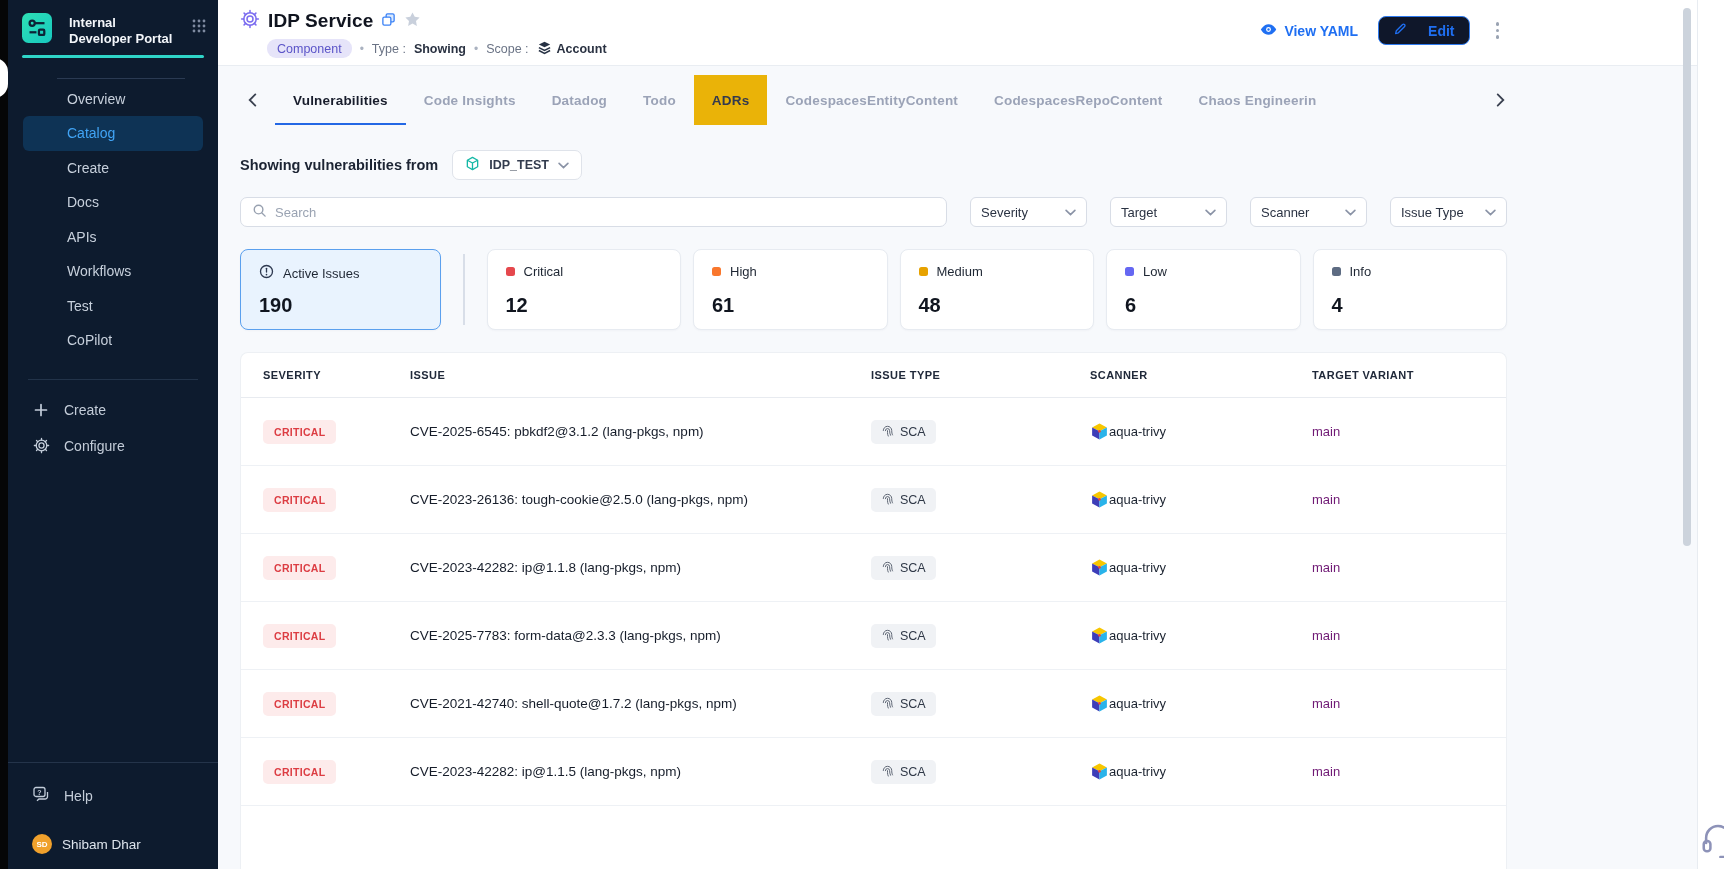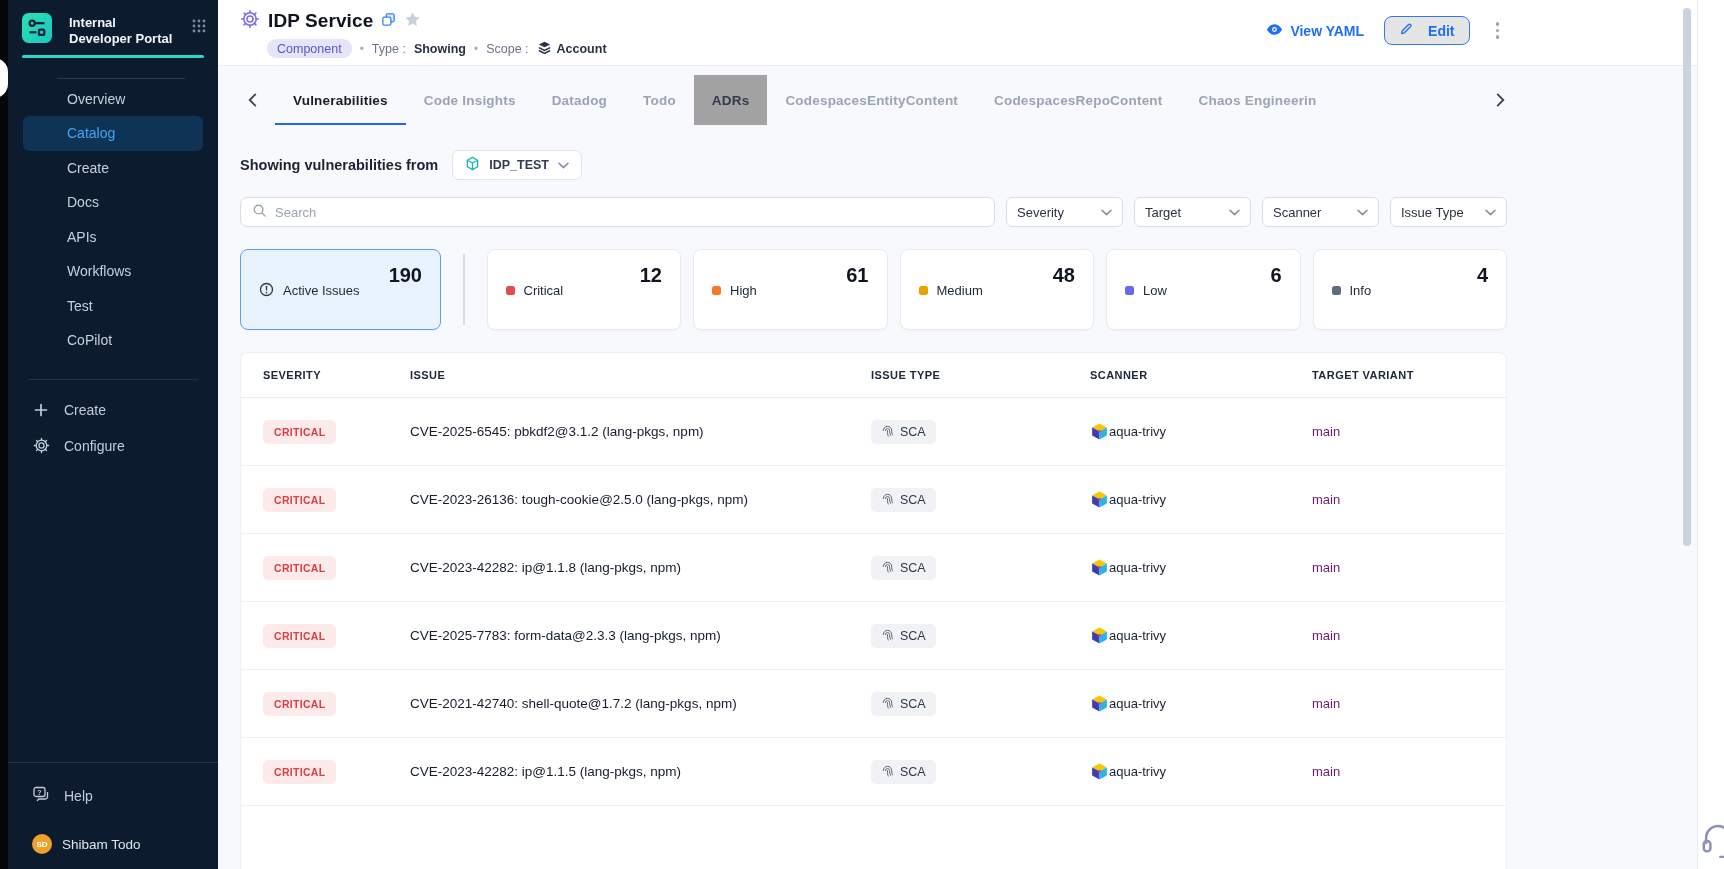--- a/index.html
+++ b/index.html
@@ -34,51 +34,51 @@
   .header-inner { position:relative; margin-left:22px; width:1267px; height:100%; }
   .title-row { display:flex; align-items:center; gap:8px; padding-top:9px; }
   .page-title { font-size:19px; font-weight:700; color:#10141f; letter-spacing:.1px; }
   .meta-row { display:flex; align-items:center; gap:8px; margin-left:27px; margin-top:6px; font-size:12.5px; color:#6a7385; }
   .kind-badge { background:#e6e4f9; color:#5b54c8; font-weight:500; padding:2.5px 10px; border-radius:9px; font-size:12.5px; cursor:pointer; }
   .meta-dot { color:#aab2c0; font-size:12px; }
   .meta-strong { color:#2a3242; font-weight:700; }
   .scope-val { display:flex; align-items:center; gap:5px; }
   .header-actions { position:absolute; right:2px; top:16px; display:flex; align-items:center; gap:20px; }
   .view-yaml { display:flex; align-items:center; gap:7px; color:#1f6ff2; font-size:14px; font-weight:700; cursor:pointer;justify-content:space-between; }
-  .edit-btn { display:flex; align-items:center; gap:15px; border:1.5px solid #2f7bf0; color:#1f6ff2; background:#e5e5e5; border-radius:8px; height:29px; padding:0 14px; font-size:14px; font-weight:700; cursor:pointer; font-family:inherit; }
+  .edit-btn { display:flex; align-items:center; gap:21px; border:1.5px solid #2f7bf0; color:#1f6ff2; background:#0f172a; border-radius:8px; height:29px; padding:0 14px; font-size:14px; font-weight:700; cursor:pointer; font-family:inherit; }
   .kebab { display:flex; flex-direction:column; gap:3px; padding:4px 6px; cursor:pointer; }
   .kebab i { width:3.5px; height:3.5px; background:#9aa3b2; border-radius:50%; }
 
   .content { position:absolute; left:22px; top:66px; width:1267px; }
 
   
   .tabs-bar { display:flex; align-items:stretch; height:50px; margin-top:9px; position:relative; }
   .tab-chev { align-self:center; display:flex; align-items:center; padding:0 8px; cursor:pointer; }
   .tab-chev.right { position:absolute; right:-6px; top:0; bottom:0; }
   .tabs-list { display:flex; margin-left:10px; overflow:hidden; margin-right:26px; }
   .tab { position:relative; display:flex; align-items:center; padding:0 18px; font-size:13.5px; font-weight:700; color:#9ba3b7; white-space:nowrap; cursor:pointer; letter-spacing:.2px; }
   .tab.active { color:#181d2c; }
   .tab.active::after { content:""; position:absolute; left:0; right:0; bottom:0; height:2.5px; background:#2468e5; }
-  .tab.hover { background:#a3a3a3; color:#343a4e; }
+  .tab.hover { background:#eab308; color:#343a4e; }
 
   
   .showing-row { display:flex; align-items:center; gap:14px; margin-top:25px; height:30px; }
   .showing-label { font-size:14.5px; font-weight:700; color:#1c2433; }
   .source-select { display:flex; align-items:center; gap:9px; background:#fff; border:1px solid #dfe3ea; border-radius:7px; height:30px; padding:0 12px; font-size:12.5px; font-weight:700; color:#333c4e; cursor:pointer; }
 
   
-  .filter-row { display:flex; gap:11px; margin-top:17px; height:30px; }
+  .filter-row { display:flex; gap:23px; margin-top:17px; height:30px; }
   .search-box { flex:1; display:flex; align-items:center; gap:8px; background:#fff; border:1px solid #d8dde6; border-radius:7px; padding:0 11px; }
   .search-box input { border:none; outline:none; flex:1; font-size:13px; color:#2a3242; font-family:inherit; background:transparent; }
   .search-box input::placeholder { color:#9aa3b2; }
   .select { width:117px; display:flex; align-items:center; justify-content:space-between; background:#fff; border:1px solid #d8dde6; border-radius:6px; padding:0 10px; font-size:13px; color:#2a3242; cursor:pointer; }
 
   
   .cards-row { display:flex; align-items:stretch; margin-top:22px; height:81px; }
-  .card { background:#fff; border:1px solid #e7ebf1; border-radius:8px; padding:14px 18px 12px 18px; display:flex; flex-direction:row; justify-content:space-between; cursor:pointer; box-shadow:0 1px 2px rgba(20,30,50,.03); }
+  .card { background:#fff; border:1px solid #e7ebf1; border-radius:8px; padding:14px 10px 12px 18px; display:flex; flex-direction:column; justify-content:space-between; cursor:pointer; box-shadow:0 1px 2px rgba(20,30,50,.03); }
   .card .card-top { display:flex; align-items:center; gap:9px; font-size:13px; font-weight:500; color:#1e2633; }
   .card .card-value { font-size:20px; font-weight:700; color:#10151f; }
   .card.active-card { width:201px; background:#e9f3fe; border:1.5px solid #5ba0ee; }
   .card .dot { width:9px; height:9px; border-radius:2.5px; flex:0 0 auto; }
   .cards-divider { width:1.5px; background:#d8dee8; margin:5px 22px; }
   .sev-cards { display:flex; flex:1; gap:12px; }
   .sev-cards .card { flex:1; }
 
   
   .vuln-table { margin-top:22px; background:#fff; border:1px solid #edf0f4; border-bottom:none; border-radius:8px 8px 0 0; min-height:530px; }
@@ -203,21 +203,21 @@
         <svg width="18" height="18" viewBox="0 0 18 18" fill="none" stroke="#c3cdda" stroke-width="1.3">
           <rect x="2" y="2.5" width="11" height="9" rx="2"></rect>
           <path d="M15.5 7v4.5a2.5 2.5 0 0 1-2.5 2.5H7l-2 1.8"></path>
           <text x="7.5" y="9.6" font-size="7" font-weight="bold" fill="#c3cdda" stroke="none" text-anchor="middle">?</text>
         </svg>
       </span>
       <span>Help</span>
     </div>
     <div class="user-row">
       <span class="avatar">SD</span>
-      <span>Shibam Todo</span>
+      <span>Shibam Dhar</span>
     </div>
   </div>
 </aside>
 
 <main class="main">
 
   <div class="header-band">
     <div class="header-inner">
       <div class="title-row">
         <span>

